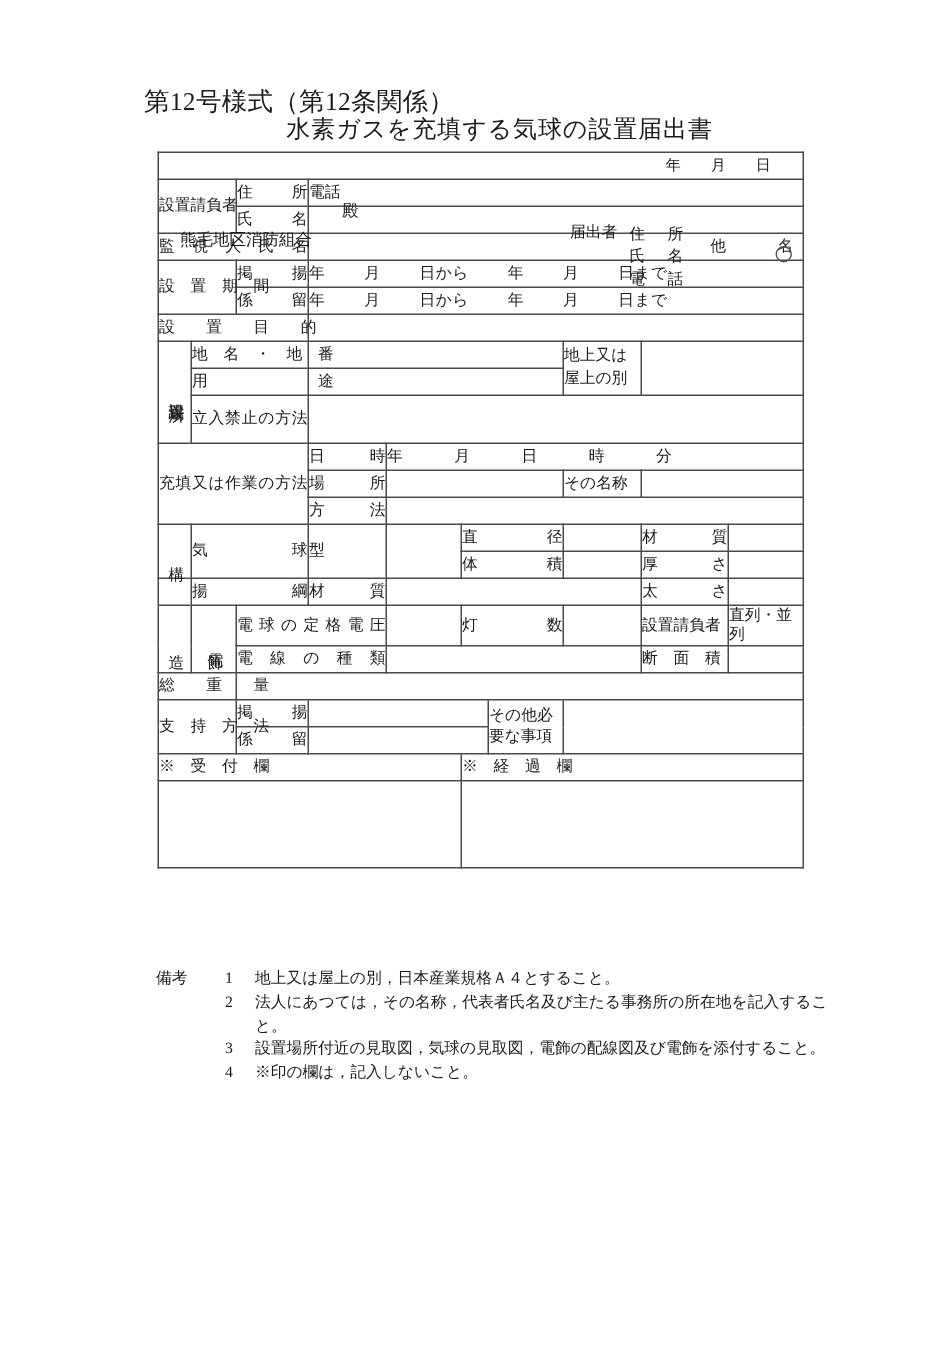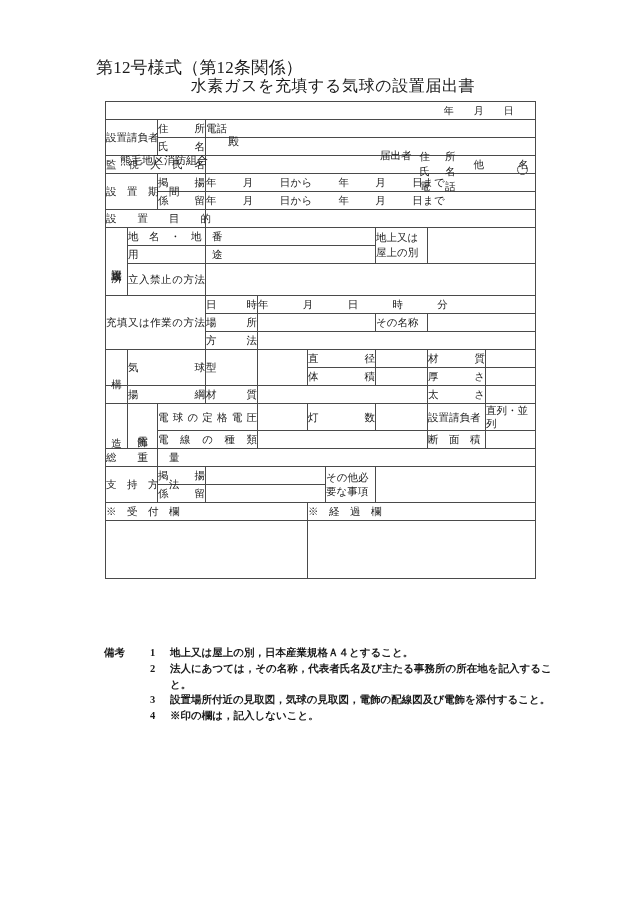--- a/index.html
+++ b/index.html
@@ -167,21 +167,20 @@
   .gap-m { width: 34px; }
 
   
   .notes {
     position: absolute;
     left: 104px;
     top: 645px;
     width: 452px;
     font-size: 10.5px;
     line-height: 1.5;
-    font-weight: bold;
   }
   .notes-head {
     position: absolute;
     left: 0;
     top: 0;
     white-space: nowrap;
   }
   .notes-list {
     margin: 0;
     padding: 0;

